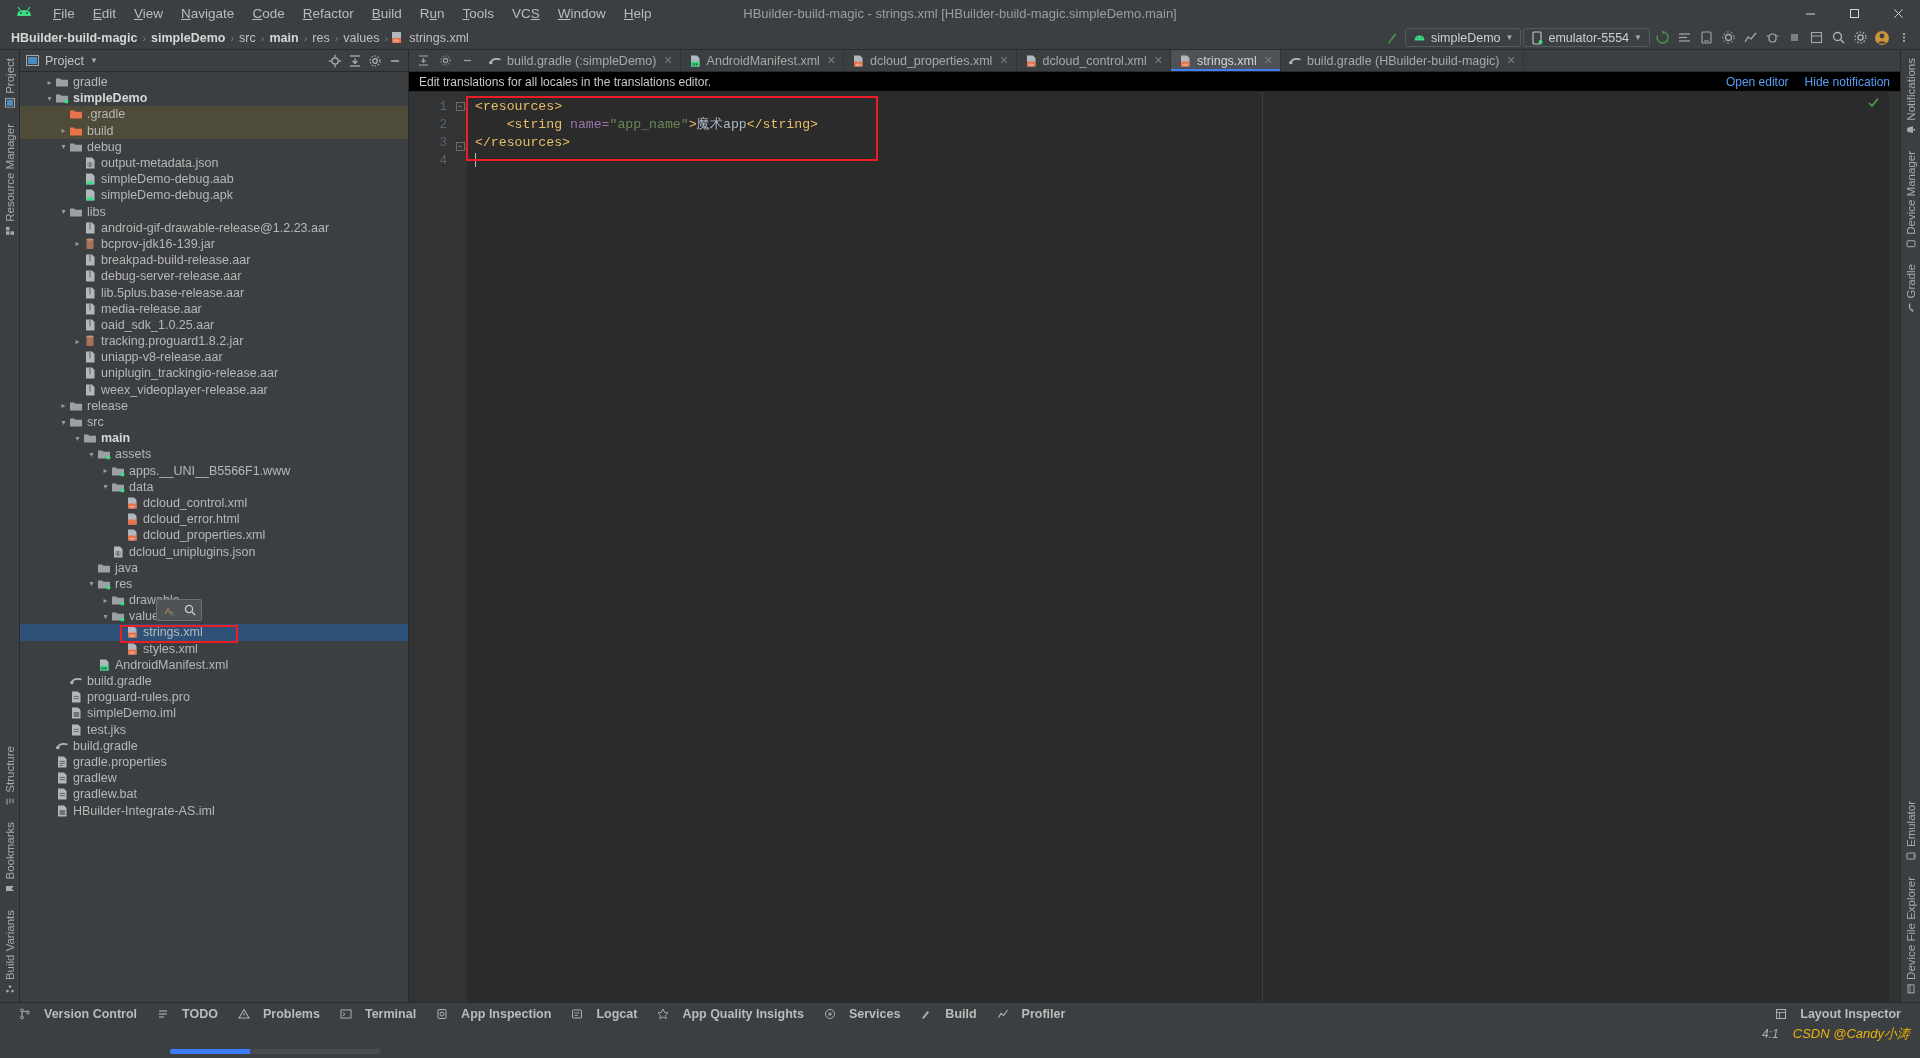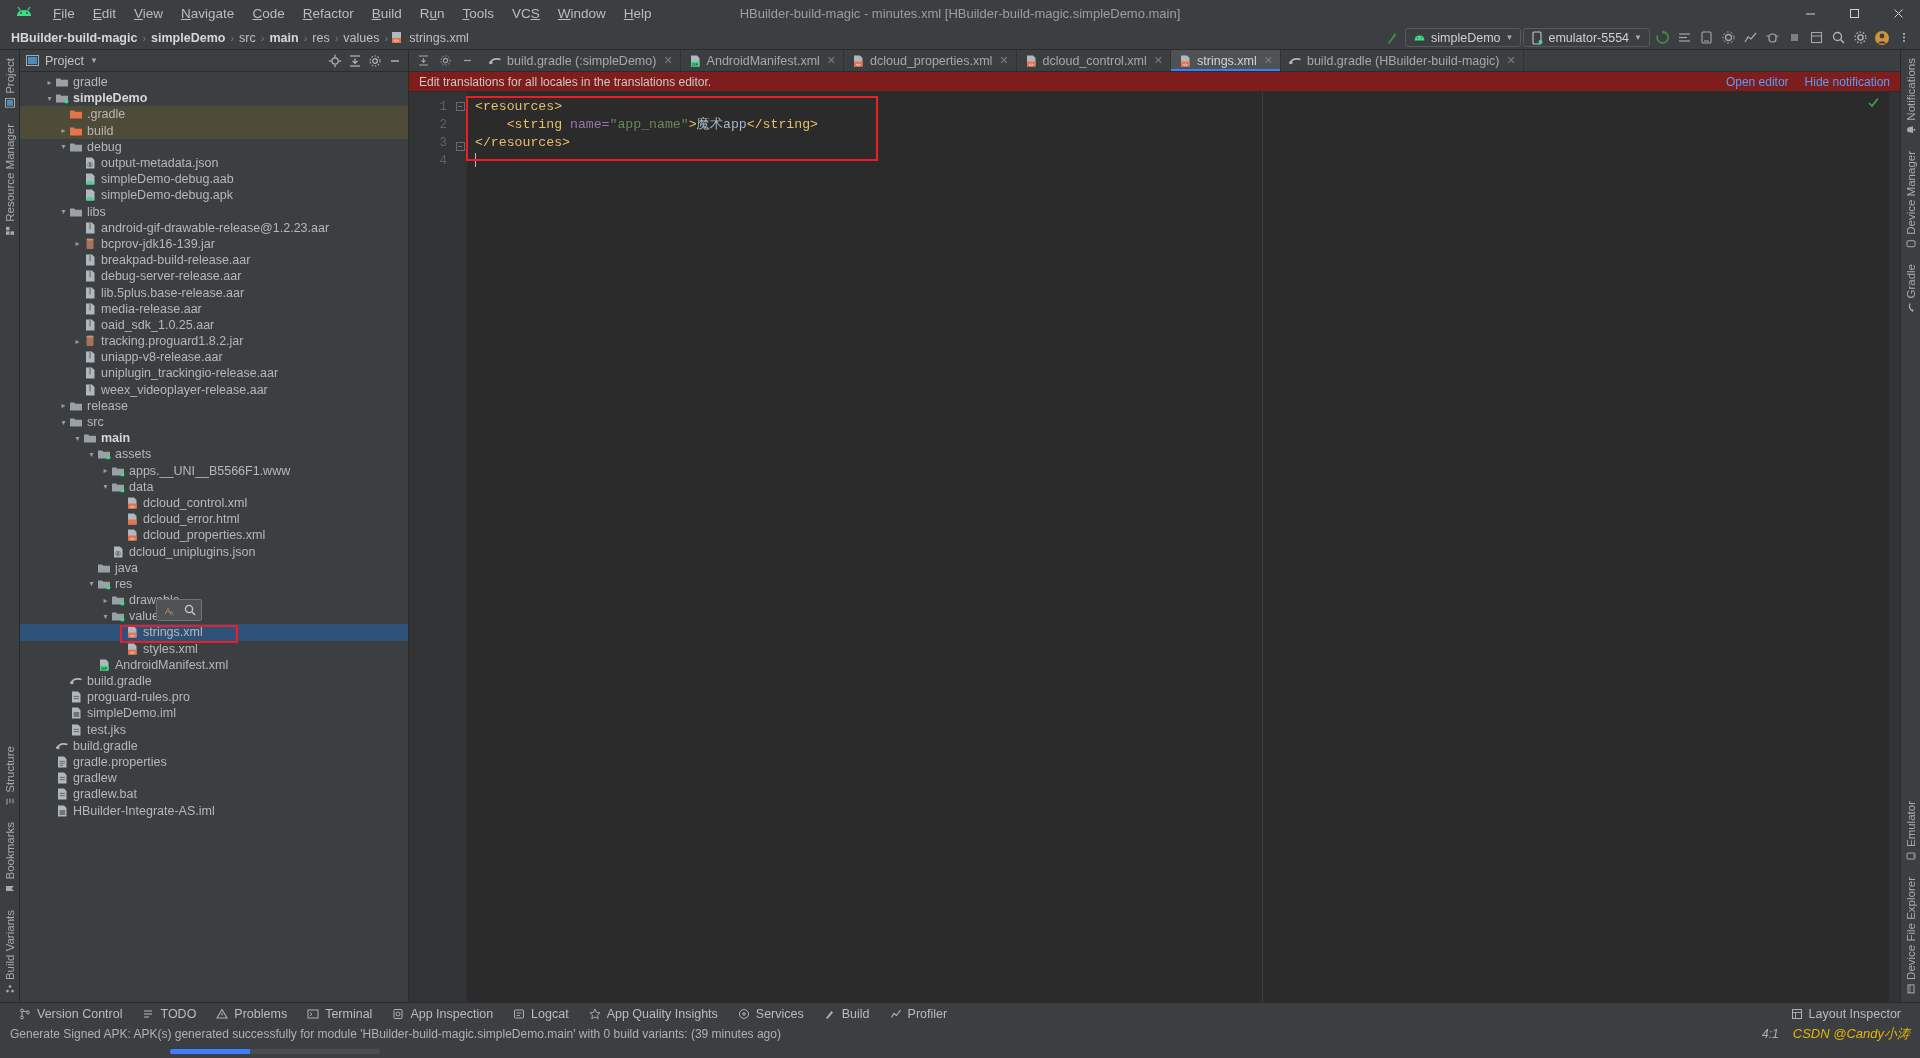--- a/index.html
+++ b/index.html
@@ -100,21 +100,21 @@
     border-right: 1px solid #323232;
   }
   .etab.active { background: #4e5254; color: #d2d2d2; }
   .etab.active::after {
     content:''; position:absolute; left:0; right:0; bottom:0; height:2px; background:#3d7eff;
   }
   .etab .x { color: #7c7c7c; font-size: 11px; margin-left: 2px; }
   .tabbar-right { margin-left:auto; display:flex; align-items:center; padding-right:4px; gap:4px;}
 
   .notifybar {
-    height: 20px; background: #7f1d1d; display: flex; align-items: center;
+    height: 20px; background: #000000; display: flex; align-items: center;
     padding: 0 10px; font-size: 12px; color: #c8c8c8; flex: 0 0 20px;
     border-bottom: 1px solid #2b2b2b;
   }
   .notify-links { margin-left: auto; display: flex; gap: 16px; }
   .notify-links a { color: #589df6; text-decoration: none; font-size: 12px; }
 
   .code-wrap { flex: 1 1 auto; display: flex; min-height: 0; position: relative; background: #2b2b2b; }
   .gutter {
     width: 44px; background: #313335; flex: 0 0 44px; padding-top: 6px;
     text-align: right; color: #606366; font-size: 12.5px;
@@ -151,21 +151,21 @@
     position: absolute; display: flex; background: #4e5254; border: 1px solid #6e7276;
     border-radius: 2px; z-index: 41;
   }
   .annot-icons .ai { width: 22px; height: 20px; display:flex; align-items:center; justify-content:center;}
 
   
   .bottombar {
     height: 22px; background: #3c3f41; border-top: 1px solid #2b2b2b;
     display: flex; align-items: center; padding-left: 10px; flex: 0 0 22px; gap: 2px;
   }
-  .btool { display:flex; align-items:center; gap:6px; padding: 1px 9px; font-size:12.5px; color:#bbbbbb; white-space:nowrap;}
+  .btool { display:flex; align-items:center; gap:13px; padding: 1px 9px; font-size:12.5px; color:#bbbbbb; white-space:nowrap;font-weight:bold;}
   .bottombar-right { margin-left:auto; display:flex; align-items:center; gap:10px; padding-right:10px;}
 
   .statusbar {
     height: 20px; background: #3c3f41; display: flex; align-items: center;
     padding: 0 10px; font-size: 12px; color: #b0b0b0; flex: 0 0 20px; position: relative;
   }
   .status-right { margin-left: auto; display:flex; align-items:center; gap:14px; font-size:12px;font-style:italic;}
   .watermark { color:#eab308; font-size:13px; }
 
   .progressbar {
@@ -197,21 +197,21 @@
     <div class="menu-item"><u>N</u>avigate</div>
     <div class="menu-item"><u>C</u>ode</div>
     <div class="menu-item"><u>R</u>efactor</div>
     <div class="menu-item"><u>B</u>uild</div>
     <div class="menu-item">R<u>u</u>n</div>
     <div class="menu-item"><u>T</u>ools</div>
     <div class="menu-item">VC<u>S</u></div>
     <div class="menu-item"><u>W</u>indow</div>
     <div class="menu-item"><u>H</u>elp</div>
 
-    <div class="win-title">HBuilder-build-magic - minutes.xml [HBuilder-build-magic.simpleDemo.main]</div>
+    <div class="win-title">HBuilder-build-magic - strings.xml [HBuilder-build-magic.simpleDemo.main]</div>
 
     <div class="win-ctrls">
       <div class="win-btn">
         <svg width="11" height="11" viewBox="0 0 11 11">
             <line x1="1" y1="6" x2="10" y2="6" stroke="#cfd2d4" stroke-width="1"></line>
           </svg>
       </div>
       <div class="win-btn">
         <svg width="11" height="11" viewBox="0 0 11 11">
             <rect x="1.5" y="1.5" width="8" height="8" fill="none" stroke="#cfd2d4" stroke-width="1"></rect>
@@ -1185,21 +1185,20 @@
               <line x1="1.5" y1="4.5" x2="10.5" y2="4.5" stroke="#b0b0b0" stroke-width="0.9"></line>
               <line x1="4.5" y1="4.5" x2="4.5" y2="10.5" stroke="#b0b0b0" stroke-width="0.9"></line>
             </svg>
           </span>
         <span>Layout Inspector</span>
       </div>
     </div>
   </div>
 
   <div class="statusbar">
-    <span>Generate Signed APK: APK(s) generated successfully for module 'HBuilder-build-magic.simpleDemo.main' with 0 build variants: (39 minutes ago)</span>
     <span class="status-right">
       <span>4:1</span>
       <span class="watermark">CSDN @Candy小涛</span>
     </span>
   </div>
 
   <div class="progressbar">
     <div class="pbar-track">
       <div class="pbar-fill"></div>
     </div>

